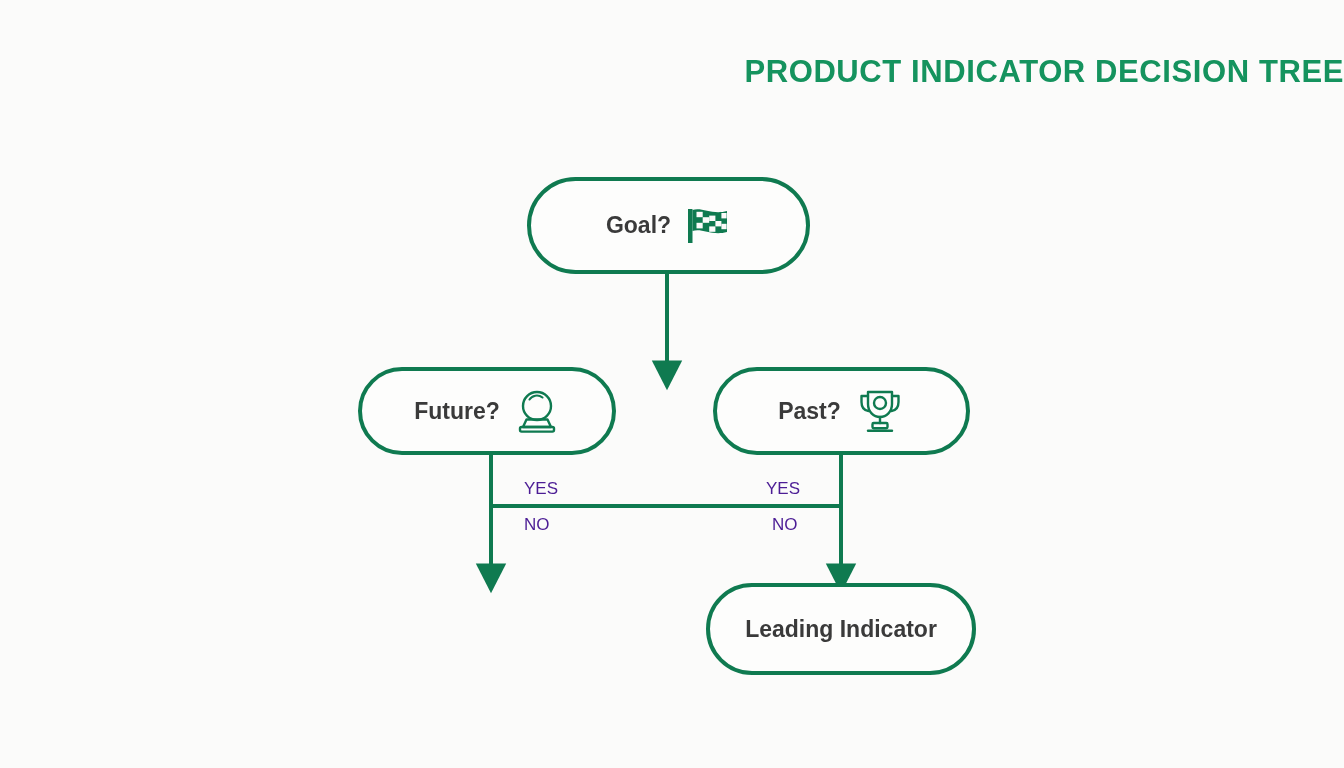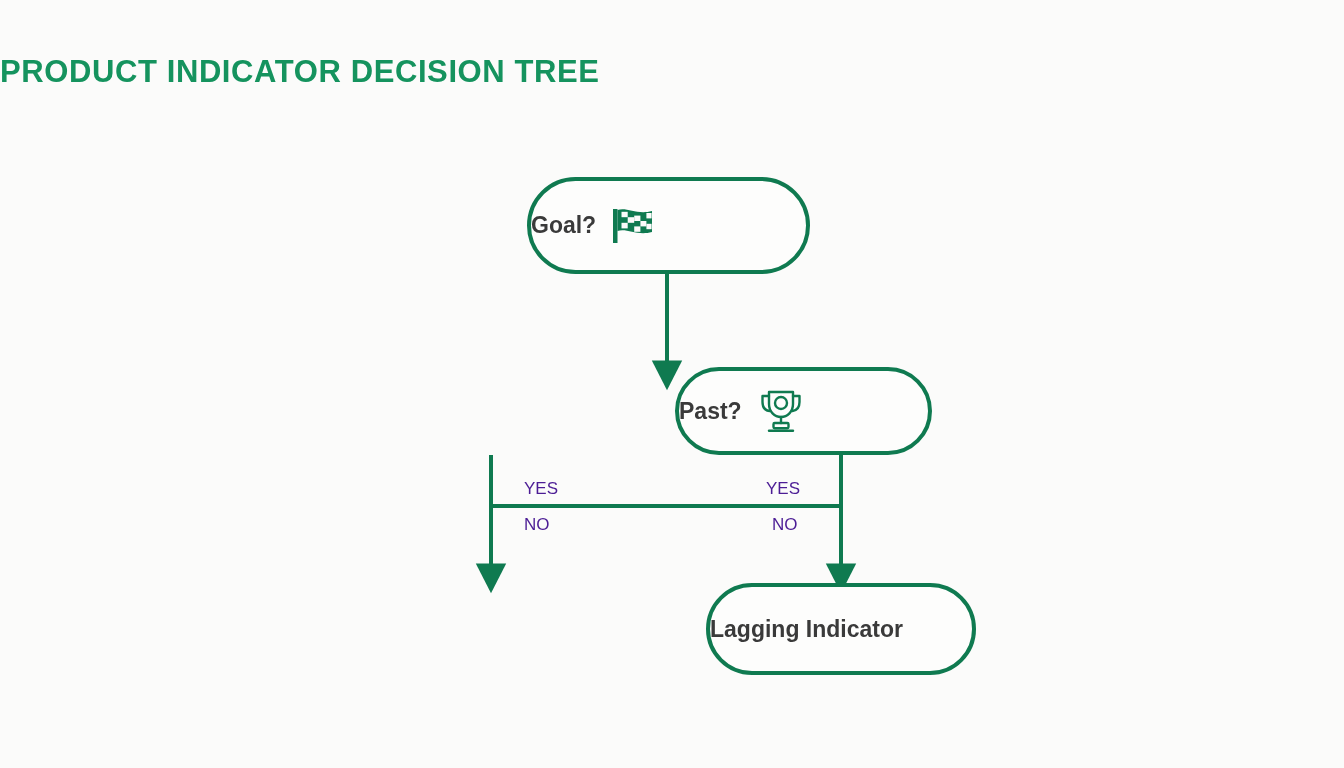--- a/index.html
+++ b/index.html
@@ -18,56 +18,57 @@
     width: 1344px;
     height: 768px;
   }
 
   
   .title {
     position: absolute;
     left: 0;
     top: 54px;
     width: 1344px;
-    text-align: left;
+    text-align: right;
     font-size: 31px;
     font-weight: bold;
     letter-spacing: 0.6px;
     color: #15935e;
     font-family: "Liberation Sans", sans-serif;
   }
 
   
   .node {
     position: absolute;
     box-sizing: border-box;
     border: 4px solid #0f7a50;
     background: #fdfdfc;
     border-radius: 999px;
     display: flex;
     align-items: center;
+    justify-content: center;
     gap: 14px;
   }
   .node-label {
     font-size: 23px;
     font-weight: bold;
     color: #3a3a3a;
     white-space: nowrap;
     font-family: "Liberation Sans", sans-serif;
   }
   .node-icon {
     display: flex;
     align-items: center;
     justify-content: center;
     line-height: 0;
   }
 
   #node-goal   { left: 527px; top: 177px; width: 283px; height: 97px; }
   #node-future { left: 358px; top: 367px; width: 258px; height: 88px; }
-  #node-past   { left: 675px; top: 367px; width: 257px; height: 88px; }
+  #node-past   { left: 713px; top: 367px; width: 257px; height: 88px; }
   #node-leading{ left: 355px; top: 583px; width: 276px; height: 92px; }
   #node-lagging{ left: 706px; top: 583px; width: 270px; height: 92px; }
 
   
   #connectors {
     position: absolute;
     left: 0;
     top: 0;
     width: 1344px;
     height: 768px;
@@ -132,34 +133,45 @@
           <rect x="17.7" y="11.2" width="6.5" height="5.6"></rect>
           <rect x="30.4" y="15.0" width="6.0" height="5.4"></rect>
           <rect x="11.5" y="16.8" width="6.2" height="5.6"></rect>
           <rect x="24.2" y="20.4" width="6.2" height="5.4"></rect>
           <rect x="36.4" y="17.8" width="5.2" height="5.4"></rect>
         </g>
       </svg>
     </span>
   </div>
 
+  <div class="node" id="node-future">
+    <span class="node-label">Future?</span>
+    <span class="node-icon">
+      <svg width="46" height="48" viewBox="0 0 46 48" xmlns="http://www.w3.org/2000/svg" fill="none" stroke="#0f7a50" stroke-width="2.4" stroke-linecap="round" stroke-linejoin="round">
+        <circle cx="23" cy="19" r="14"></circle>
+        <path d="M15.5 12.5 C18 8.5, 24 7, 28.5 10.5" stroke-width="2.1"></path>
+        <path d="M12.5 32.5 L33.5 32.5 L37 40 L9 40 Z"></path>
+        <rect x="6" y="40" width="34" height="4.6" rx="1.6"></rect>
+      </svg>
+    </span>
+  </div>
 
   <div class="node" id="node-past">
     <span class="node-label">Past?</span>
     <span class="node-icon">
       <svg width="50" height="48" viewBox="0 0 50 48" xmlns="http://www.w3.org/2000/svg" fill="none" stroke="#0f7a50" stroke-width="2.4" stroke-linecap="round" stroke-linejoin="round">
         <path d="M13 5 L37 5 L37 17 C37 24.5, 31.5 30, 25 30 C18.5 30, 13 24.5, 13 17 Z"></path>
         <path d="M13 9 L6.5 9 L6.5 15 C6.5 20.5, 9.5 23.5, 13.5 24"></path>
         <path d="M37 9 L43.5 9 L43.5 15 C43.5 20.5, 40.5 23.5, 36.5 24"></path>
         <circle cx="25" cy="16" r="6"></circle>
         <path d="M25 30 L25 36"></path>
         <rect x="17.5" y="36" width="15" height="5.2" rx="1.2"></rect>
         <path d="M13 43.8 L37 43.8"></path>
       </svg>
     </span>
   </div>
 
 
   <div class="node" id="node-lagging">
-    <span class="node-label">Lagging Indicator</span>
+    <span class="node-label">Leading Indicator</span>
   </div>
 
 </div>
 
 </body></html>

